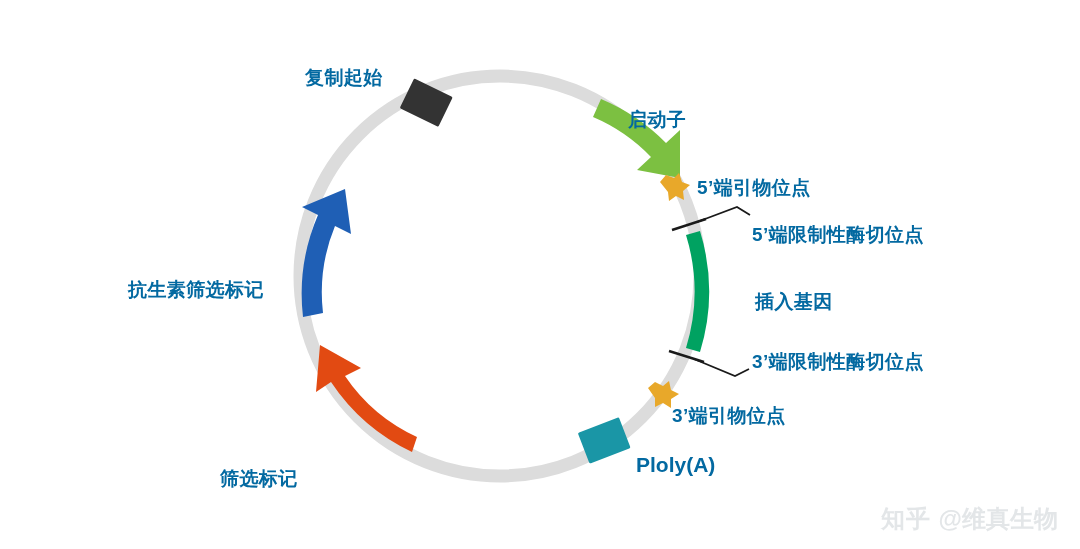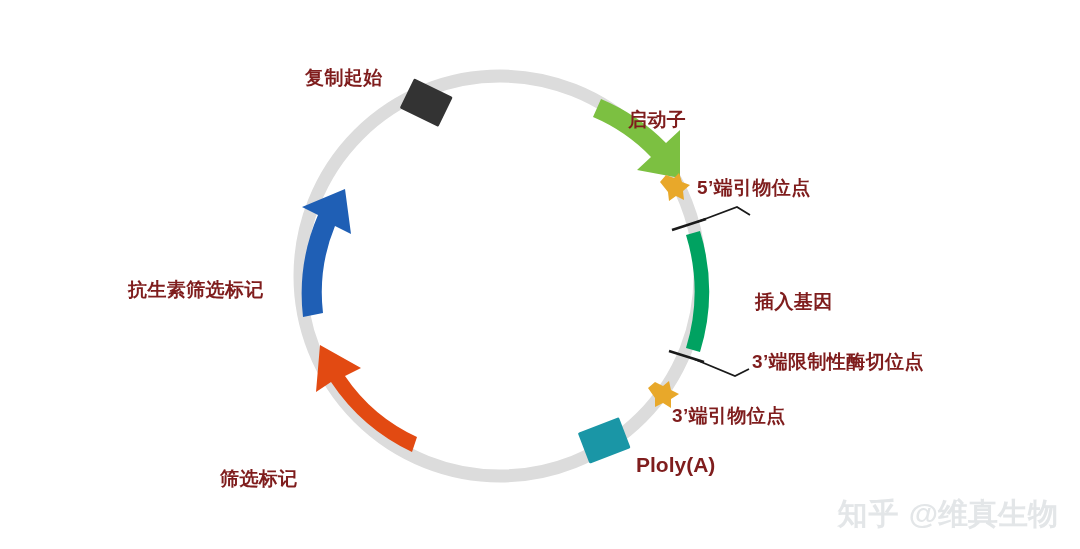--- a/index.html
+++ b/index.html
@@ -21,21 +21,21 @@
   }
   #diagram-svg {
     position: absolute;
     left: 0;
     top: 0;
     width: 1080px;
     height: 549px;
   }
   .label {
     position: absolute;
-    color: #7f1d1d;
+    color: #0369a1;
     font-weight: bold;
     font-size: 19px;
     line-height: 1.1;
     white-space: nowrap;
     letter-spacing: 0.4px;
   }
   .label-latin {
     font-weight: bold;
     font-size: 21px;
     letter-spacing: 0px;
@@ -50,21 +50,21 @@
     font-weight: bold;
     font-size: 25px;
     letter-spacing: 2px;
     white-space: nowrap;
   }
   #watermark {
     position: absolute;
     right: 22px;
     bottom: 14px;
     color: #e3e6e8;
-    font-size: 30px;
+    font-size: 24px;
     font-weight: bold;
     letter-spacing: 1px;
     white-space: nowrap;
     user-select: none;
     margin-top: 13px;
   }
   #watermark .wm-at {
     letter-spacing: 0px;
   }
 </style>
@@ -126,20 +126,21 @@
     </g>
   </svg>
 
 
   <div class="label" style="left:305px; top:68px;">复制起始</div>
 
   <div class="label" style="left:628px; top:110px;">启动子</div>
 
   <div class="label" style="left:697px; top:178px;">5’端引物位点</div>
 
+  <div class="label" style="left:752px; top:225px;">5’端限制性酶切位点</div>
 
   <div class="label" style="left:755px; top:292px;">插入基因</div>
 
   <div class="label" style="left:752px; top:352px;">3’端限制性酶切位点</div>
 
   <div class="label" style="left:672px; top:406px;">3’端引物位点</div>
 
   <div class="label label-latin" style="left:636px; top:453px;">Ploly(A)</div>
 
   <div class="label" style="left:220px; top:422px;margin-top:47px;">筛选标记</div>

